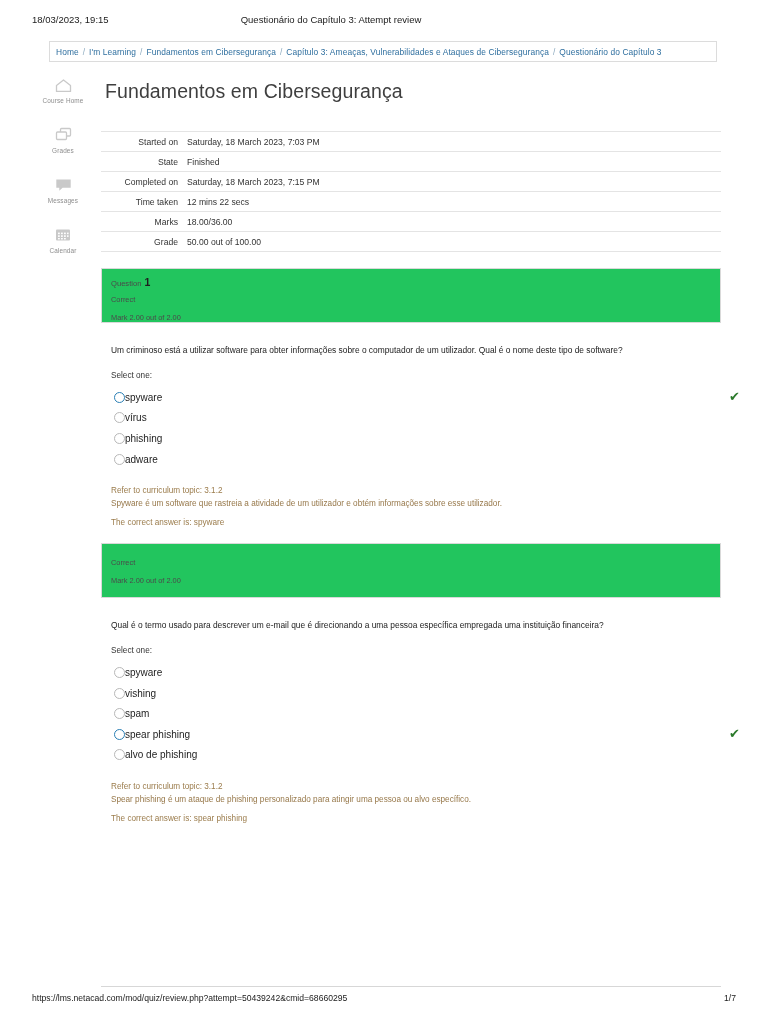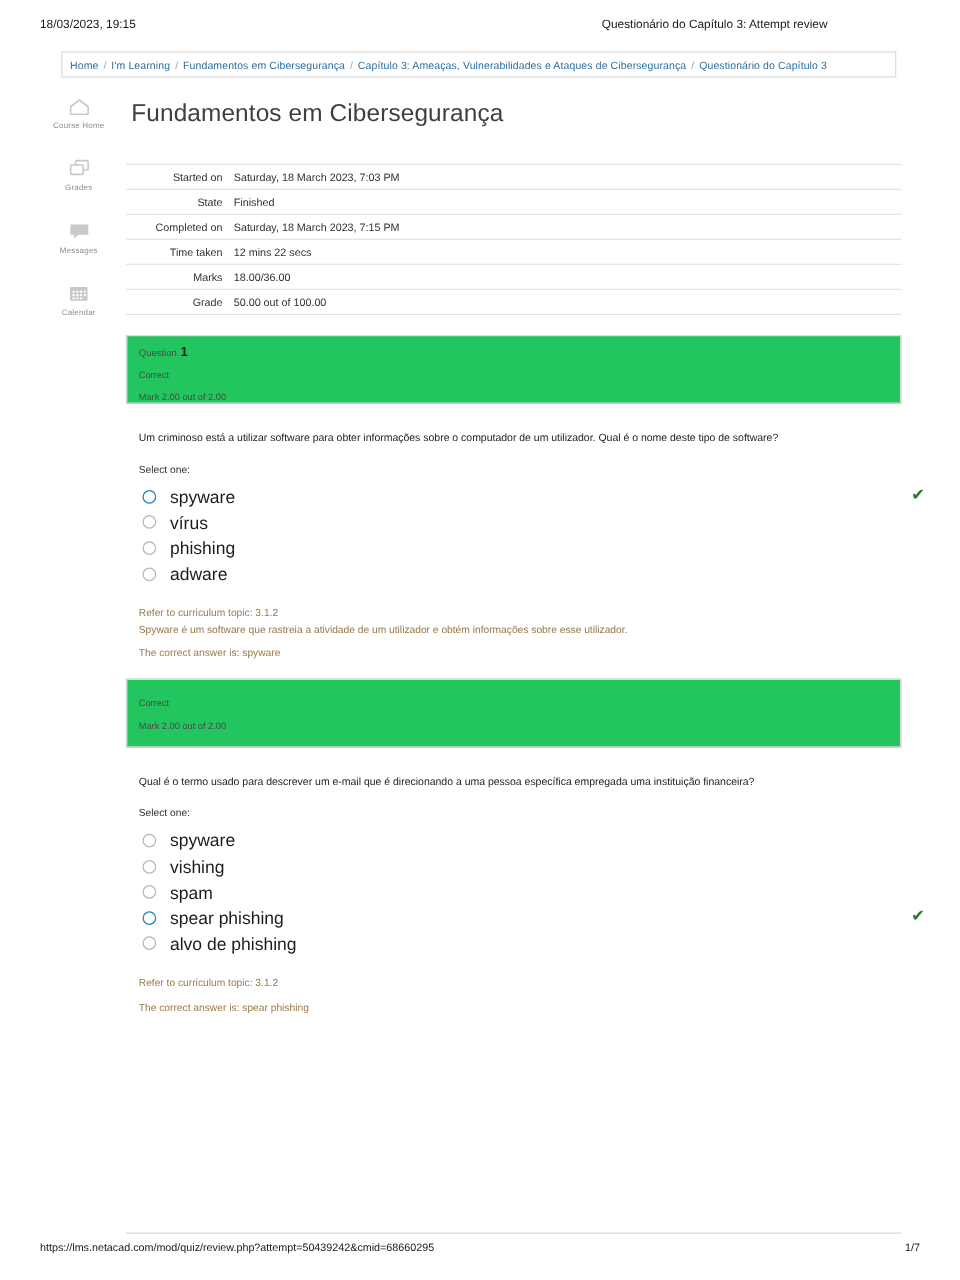--- a/index.html
+++ b/index.html
@@ -15,21 +15,21 @@
 
   
   .print-header {
     position: absolute; top: 14px; left: 0; width: 768px;
     height: 18px;
     font-size: 9.5px; color: #1a1a1a;
   }
   .print-header .ph-left { position:absolute; left: 32px; top:0; white-space:nowrap; }
   .print-header .ph-center {
     position:absolute; left:0; width: 662px; top:0;
-    text-align: right; white-space:nowrap;
+    text-align: center; white-space:nowrap;
   }
 
   
   .breadcrumb-bar {
     position: absolute; left: 49px; top: 41px;
     width: 668px; height: 21px;
     border: 1px solid #dcdcdc;
     background: #ffffff;
     display: flex; align-items: center;
     padding: 0 6px;
@@ -106,21 +106,21 @@
   .opt {
     display: flex; align-items: center; height: 20.6px;
     cursor: pointer;
   }
   .radio {
     width: 11px; height: 11px; border-radius: 50%;
     border: 1.4px solid #b8b8b8; background: #fff;
     margin-left: 3px; flex: none;
   }
   .opt.selected .radio { border-color: #2a7fb5; border-width: 1.6px; }
-  .opt-label { font-size: 14px; color: #1c1c1c; margin-left: 11px; white-space: nowrap; }
+  .opt-label { font-size: 10px; color: #1c1c1c; white-space: nowrap; }
 
   .tick {
     position: absolute; right: -20px;
     width: 12px; height: 12px;
     color: #2b7a2b; font-size: 13px; line-height: 12px;
     font-family: "DejaVu Sans", sans-serif;
   }
 
   .feedback { margin-top: 16px; padding-left: 10px; }
   .fb-line { font-size: 8.2px; color: #97784a; line-height: 12.4px; }
@@ -300,20 +300,21 @@
             <span class="opt-label">spear phishing</span>
             <span class="tick">✔</span>
           </div>
           <div class="opt">
             <span class="radio"></span>
             <span class="opt-label">alvo de phishing</span>
           </div>
         </div>
         <div class="feedback">
           <div class="fb-line topic">Refer to curriculum topic: 3.1.2</div>
+          <div class="fb-line">Spear phishing é um ataque de phishing personalizado para atingir uma pessoa ou alvo específico.</div>
           <div class="fb-correct">The correct answer is: spear phishing</div>
         </div>
       </div>
     </div>
 </div>
 
 <div class="footer-rule"></div>
 <div class="footer">
   <div class="f-left">https://lms.netacad.com/mod/quiz/review.php?attempt=50439242&amp;cmid=68660295</div>
   <div class="f-right">1/7</div>

